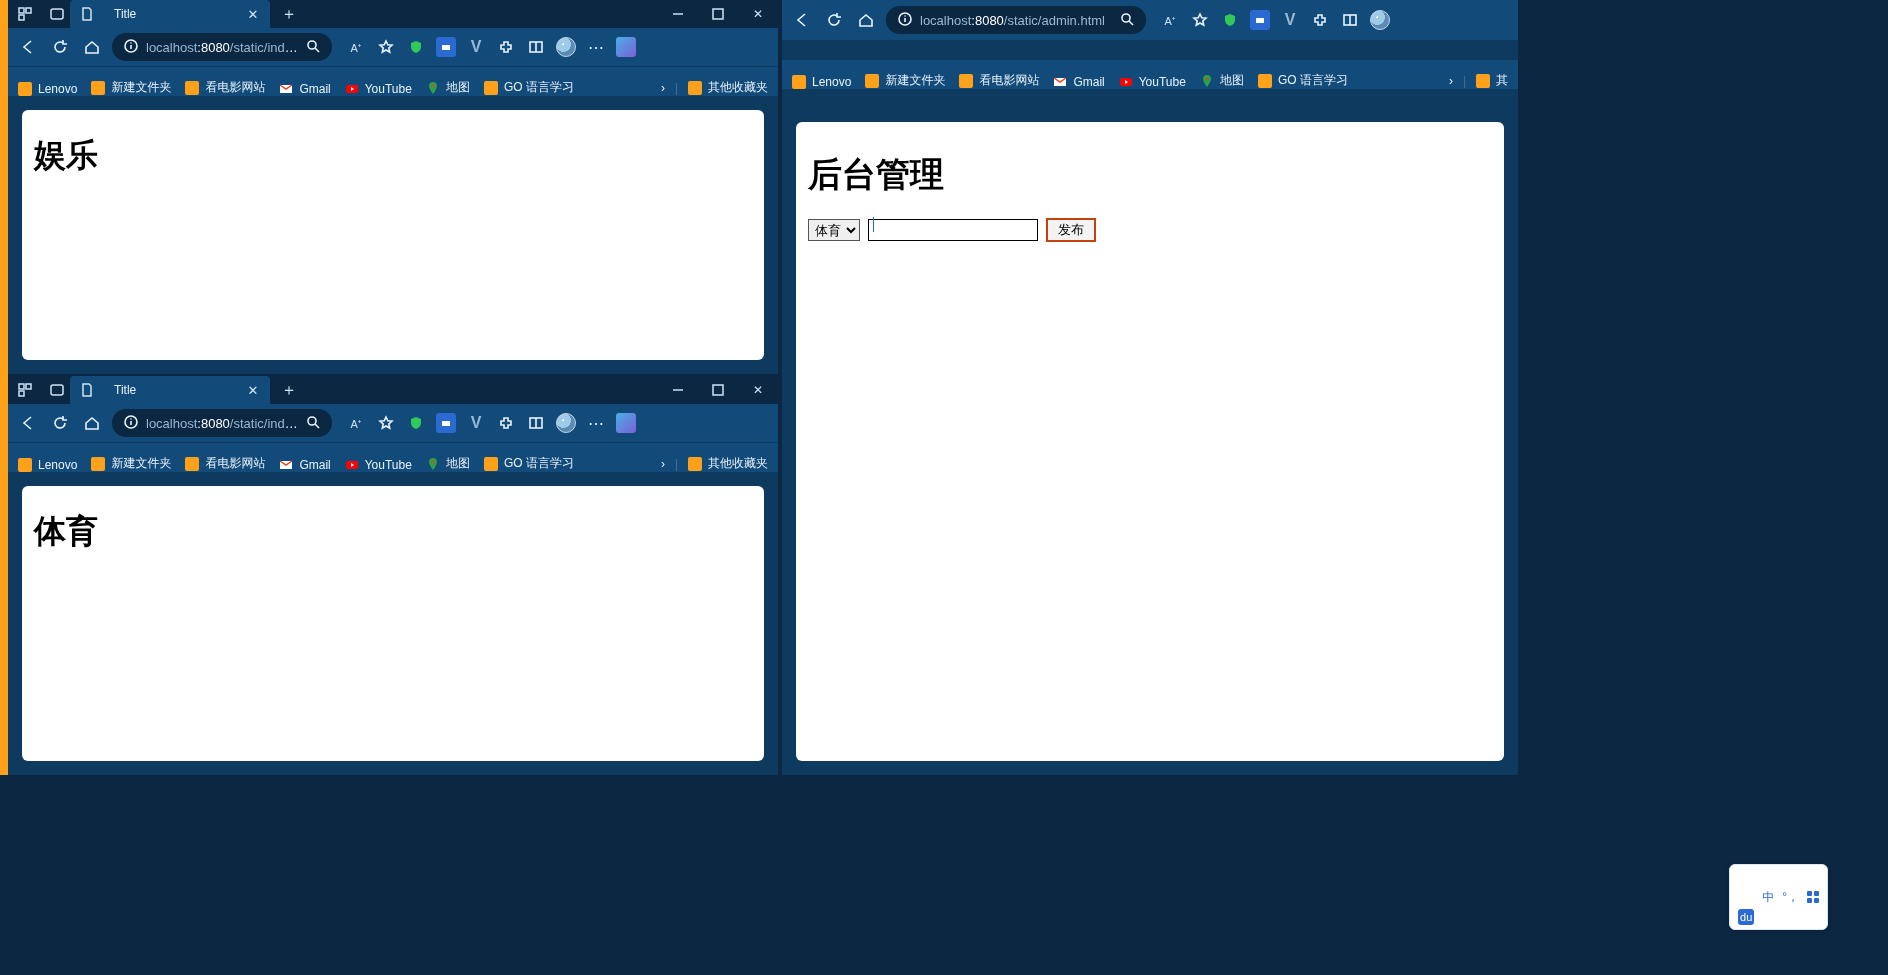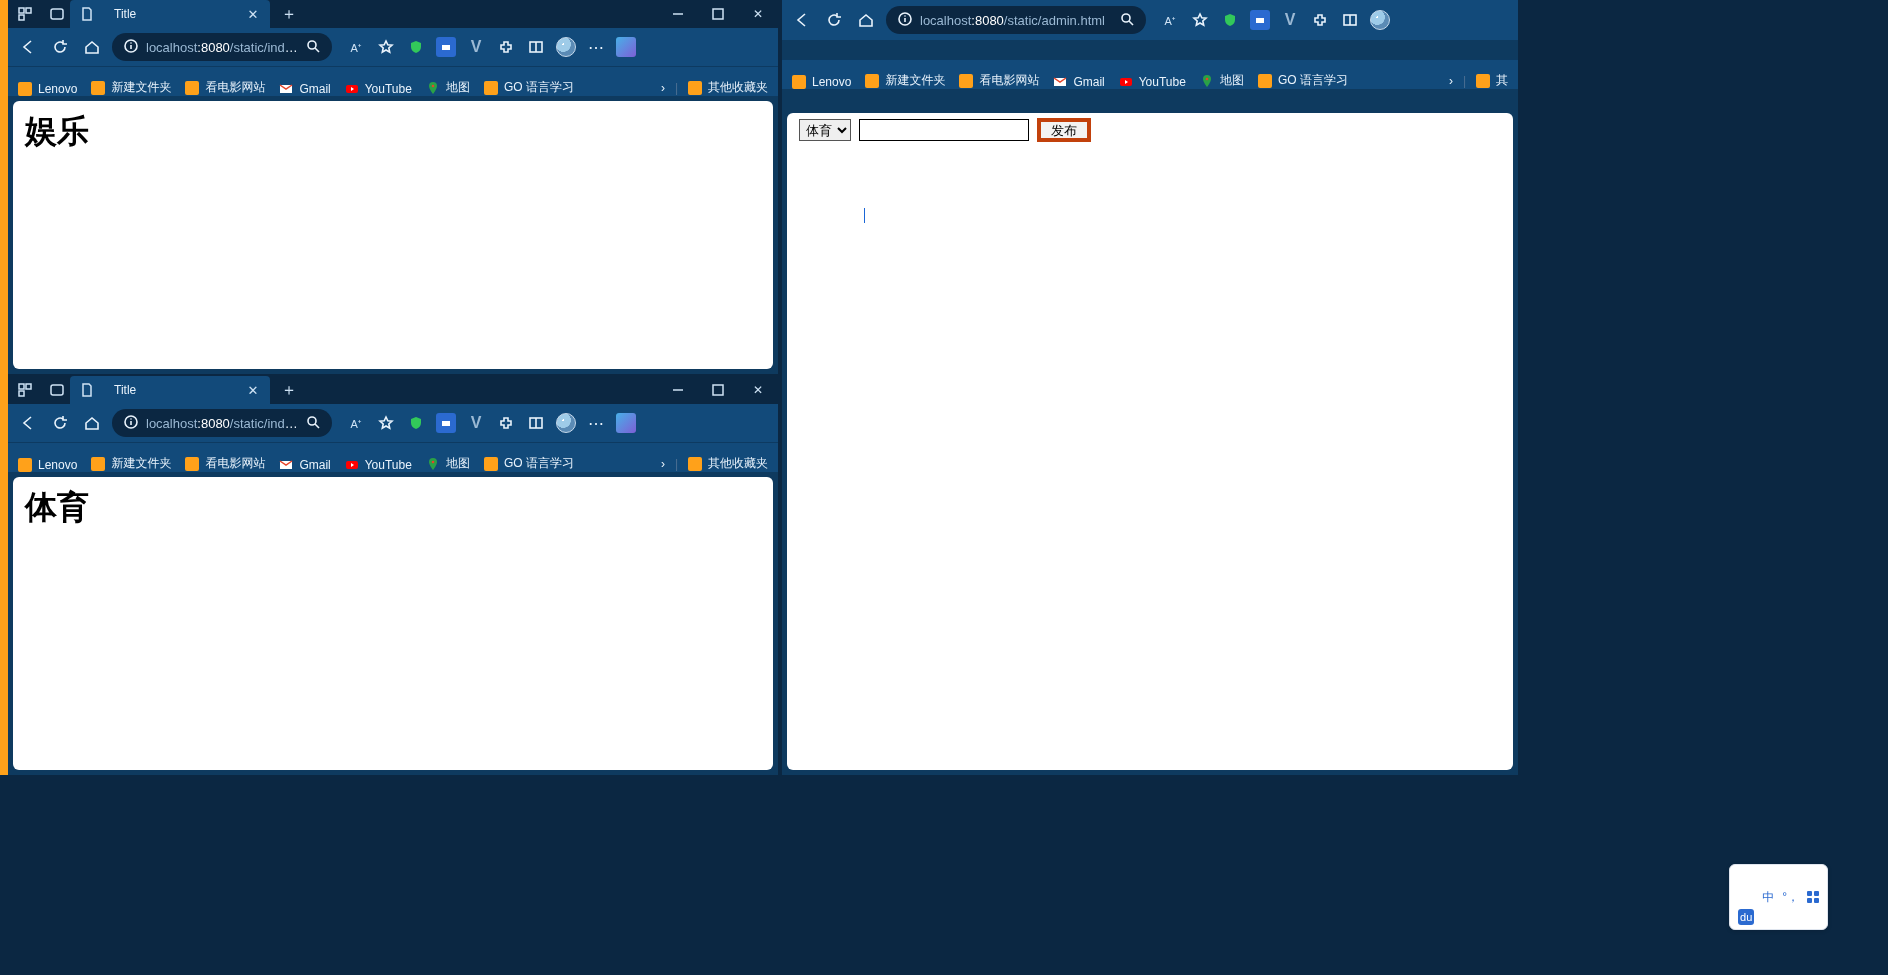--- a/index.html
+++ b/index.html
@@ -82,37 +82,37 @@
     color:#e9f3fc; font-size:12px;
     border-top:1px solid #0d3a61;
   }
   .bm { display:flex; align-items:center; gap:6px; white-space:nowrap;}
   .bm .bic { width:14px; height:14px; border-radius:2px; display:flex;align-items:center;justify-content:center;}
   .folder { background:#ffa11a; }
   .bm-right { margin-left:auto; display:flex; align-items:center; gap:10px;}
 
   
   .page {
-    flex:1; background:#fff; margin:5px; border-radius:6px;
-    color:#000; padding:5px 12px; overflow:hidden;
+    flex:1; background:#fff; margin:14px; border-radius:6px;
+    color:#000; padding:20px 12px; overflow:hidden;
     font-family: SimSun, "Songti SC", serif;
   }
   .page h1 { font-size:32px; font-weight:900; margin:4px 0 0 0; }
   .page-admin h1 { font-family: SimHei, "Microsoft YaHei", sans-serif; font-size:34px; margin:10px 0 20px 0;}
   .form-row { display:flex; align-items:center; gap:8px; }
   .form-row select {
     border:1px solid #555; font-size:13px; padding:1px 2px; height:22px;
     font-family: inherit;
   }
   .form-row input[type=text]{
     border:1px solid #000; height:22px; width:170px; padding:2px 4px;
     font-family: inherit; font-size:13px;
   }
   .form-row button{
-    border:4px solid #c2410c; background:#f3f3f3; height:24px; padding:0 10px;
+    border:2px solid #c2410c; background:#f3f3f3; height:24px; padding:0 10px;
     font-family:inherit; font-size:13px;
   }
   .text-cursor {
     position:absolute; width:1px; height:15px; background:#1a66d6;
   }
 
   
   .ime {
     position:absolute; right:60px; bottom:45px;
     display:flex; align-items:center; gap:8px;
@@ -586,20 +586,21 @@
       <span class="overflow-chevron">›</span>
       <span style="color:#4b6f92">|</span>
       <span class="bm">
           <span class="bic folder"></span>
           <span>其</span>
         </span>
     </div>
   </div>
 
   <div class="page page-admin" style="position:relative">
+    <h1>后台管理</h1>
     <div class="form-row">
       <select>
         <option>体育</option>
       </select>
       <input type="text" value="" style="">
       <button>发布</button>
     </div>
     <div class="text-cursor" style="left:77px; top:95px"></div>
   </div>
 </div>

